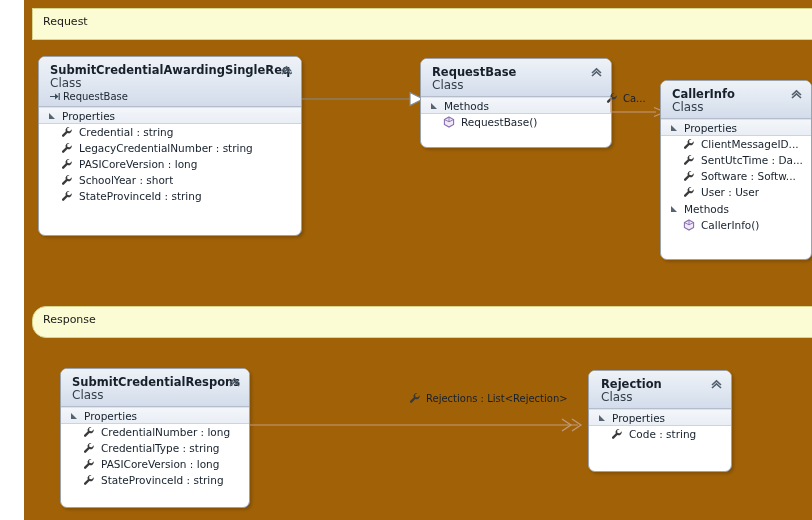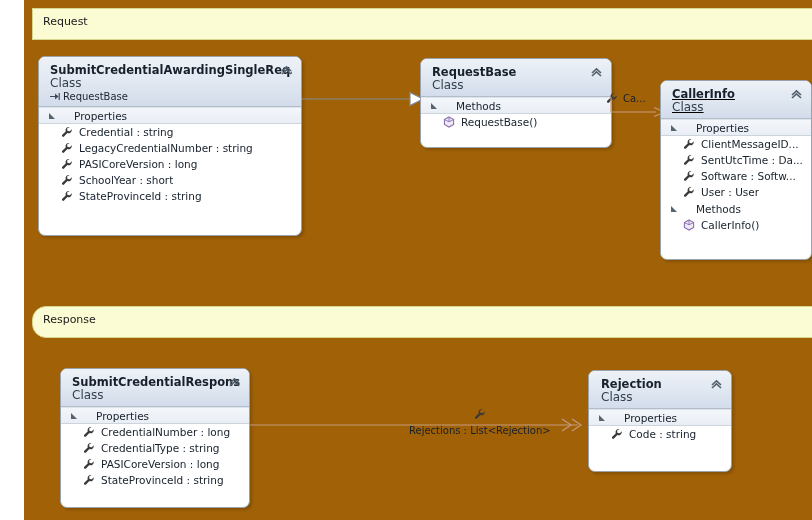--- a/index.html
+++ b/index.html
@@ -82,21 +82,21 @@
     height: 12px;
   }
 
   .class-body {
     background: #ffffff;
     padding: 0 0 7px 0;
   }
   .section-head {
     display: flex;
     align-items: center;
-    gap: 18px;
+    gap: 6px;
     background: linear-gradient(to bottom,#f3f6fa 0%, #e9eef5 100%);
     border-bottom: 1px solid #ccd4de;
     border-top: 1px solid #dde3ea;
     padding: 2px 6px 2px 9px;
     font-size: 10.5px;
     color: #16202c;
     height: 17px;
     box-sizing: border-box;
   }
   .section-head.plain {
@@ -239,21 +239,21 @@
     </svg>
     <span>Ca...</span>
   </div>
   <svg class="connector" style="left:586px; top:96px; width:56px; height:24px;" viewBox="0 0 56 24">
     <path d="M1 1 V16 H46" stroke="#c39a7e" stroke-width="1.2" fill="none"></path>
     <path d="M42 11 L42 21 M42 16 L55 16" stroke="none" fill="none"></path>
     <path d="M44 11.5 L55 16 L44 20.5" stroke="#c39a7e" stroke-width="1.2" fill="none"></path>
   </svg>
 
   <div class="class-box" style="left:636px; top:80px; width:152px; height:180px;">
-    <div class="class-header" style="height:38px;text-decoration:underline;">
+    <div class="class-header" style="height:38px;">
       <div class="class-title">CallerInfo</div>
       <div class="class-stereotype">Class</div>
       <svg class="chevron-up" viewBox="0 0 13 12">
         <path d="M2 7 L6.5 2.8 L11 7" stroke="#53616f" stroke-width="1.6" fill="none"></path>
         <path d="M2 10 L6.5 5.8 L11 10" stroke="#53616f" stroke-width="1.6" fill="none"></path>
       </svg>
     </div>
     <div class="class-body">
       <div class="section-head">
         <svg class="tri-expander" viewBox="0 0 8 8">
@@ -341,21 +341,21 @@
       </div>
       <div class="member-row">
         <svg class="icon-wrench" viewBox="0 0 12 12">
           <path d="M8.6 1.1 a3.3 3.3 0 0 0-3.9 4.3 L1.3 8.8 a1.2 1.2 0 0 0 1.7 1.7 L6.4 7.1 a3.3 3.3 0 0 0 4.3-3.9 L8.9 5.3 L6.5 4.9 L6.1 2.5 Z" fill="#3a3a3a"></path>
         </svg>
         <span class="member-label">StateProvinceId : string</span>
       </div>
     </div>
   </div>
 
-  <div class="assoc-label" style="left:385px; top:408px;flex-direction:column;">
+  <div class="assoc-label" style="left:385px; top:392px;">
     <svg class="icon-wrench" viewBox="0 0 12 12">
       <path d="M8.6 1.1 a3.3 3.3 0 0 0-3.9 4.3 L1.3 8.8 a1.2 1.2 0 0 0 1.7 1.7 L6.4 7.1 a3.3 3.3 0 0 0 4.3-3.9 L8.9 5.3 L6.5 4.9 L6.1 2.5 Z" fill="#3a3a3a"></path>
     </svg>
     <span>Rejections : List&lt;Rejection&gt;</span>
   </div>
   <svg class="connector" style="left:226px; top:415px; width:340px; height:20px;" viewBox="0 0 340 20">
     <path d="M0 10 H328" stroke="#c39a7e" stroke-width="1.2" fill="none"></path>
     <path d="M312 4 L321 10 L312 16" stroke="#c39a7e" stroke-width="1.2" fill="none"></path>
     <path d="M322 4 L331 10 L322 16" stroke="#c39a7e" stroke-width="1.2" fill="none"></path>
   </svg>

